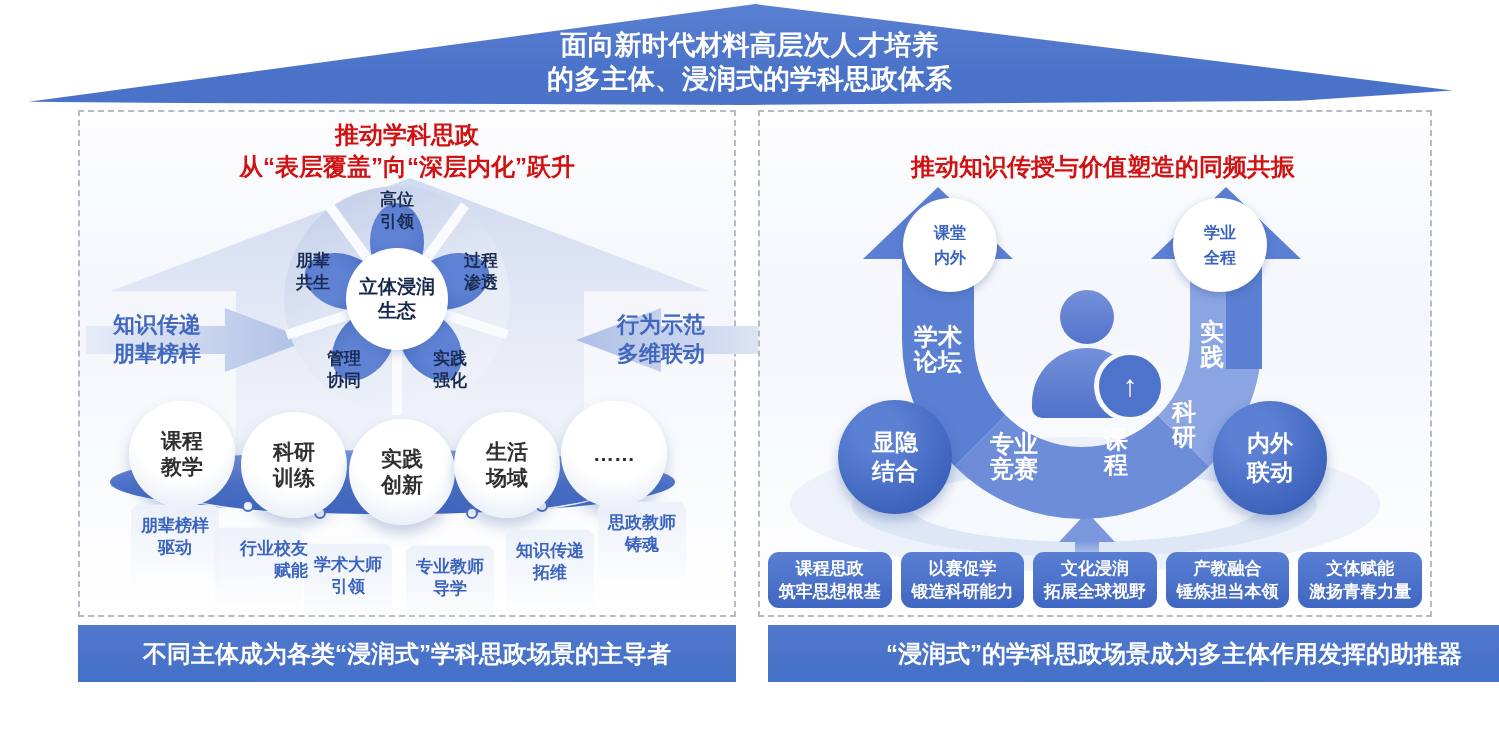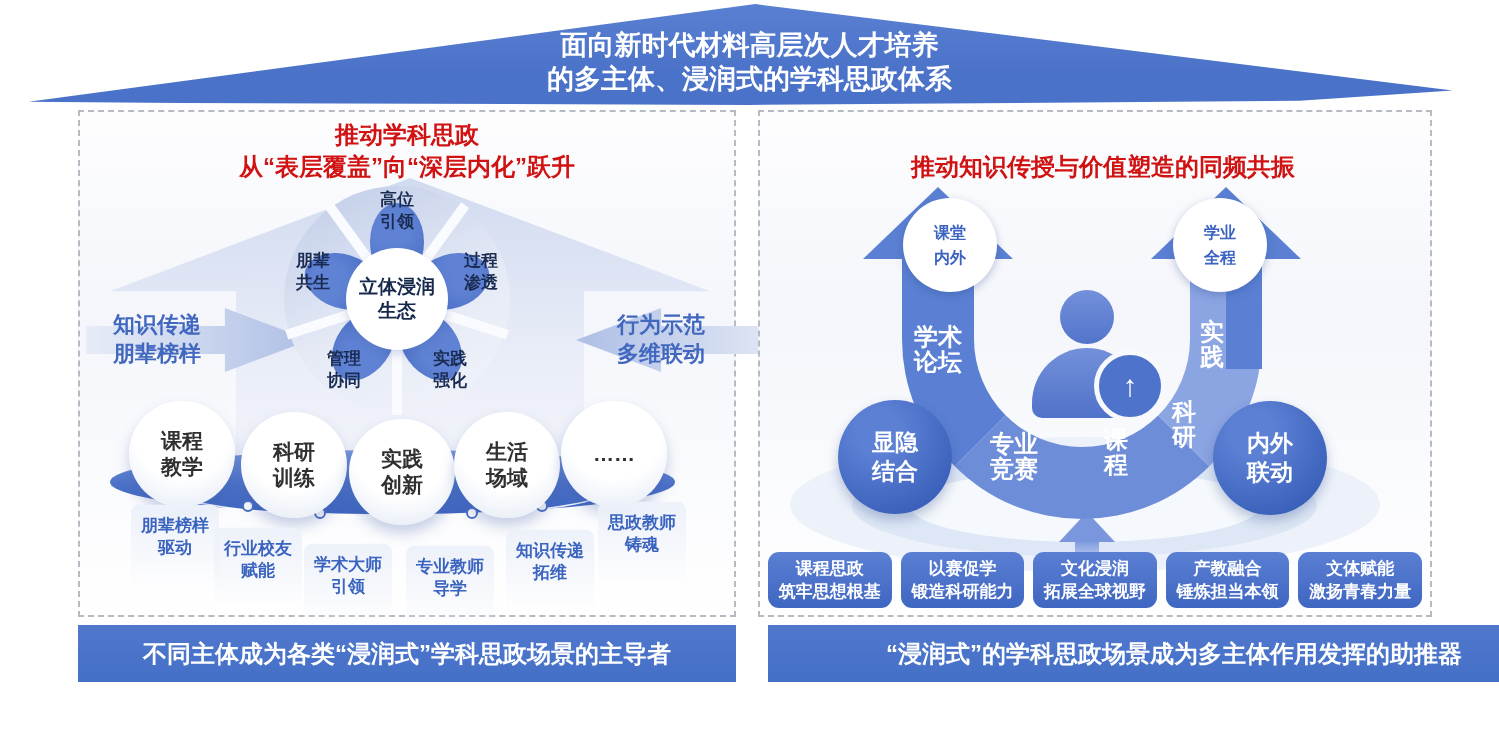--- a/index.html
+++ b/index.html
@@ -161,21 +161,21 @@
     <div class="abs scene-circle flexc pre" style="left:481px;top:289px;">……</div>
 
     <div class="abs actor-band" style="left:95px;top:425px;"></div>
     <div class="abs actor-band" style="left:178px;top:448px;"></div>
     <div class="abs actor-band" style="left:268px;top:464px;"></div>
     <div class="abs actor-band" style="left:370px;top:466px;"></div>
     <div class="abs actor-band" style="left:470px;top:450px;"></div>
     <div class="abs actor-band" style="left:562px;top:422px;"></div>
     <div class="abs actor-label ctr pre" style="left:95px;top:425px;">朋辈榜样
 驱动</div>
-    <div class="abs actor-label ctr pre" style="left:178px;top:448px;">行业校友
+    <div class="abs actor-label ctr pre" style="left:178px;top:448px;text-align:right;">行业校友
 赋能</div>
     <div class="abs actor-label ctr pre" style="left:268px;top:464px;">学术大师
 引领</div>
     <div class="abs actor-label ctr pre" style="left:370px;top:466px;">专业教师
 导学</div>
     <div class="abs actor-label ctr pre" style="left:470px;top:450px;">知识传递
 拓维</div>
     <div class="abs actor-label ctr pre" style="left:562px;top:422px;">思政教师
 铸魂</div>
   </div>

